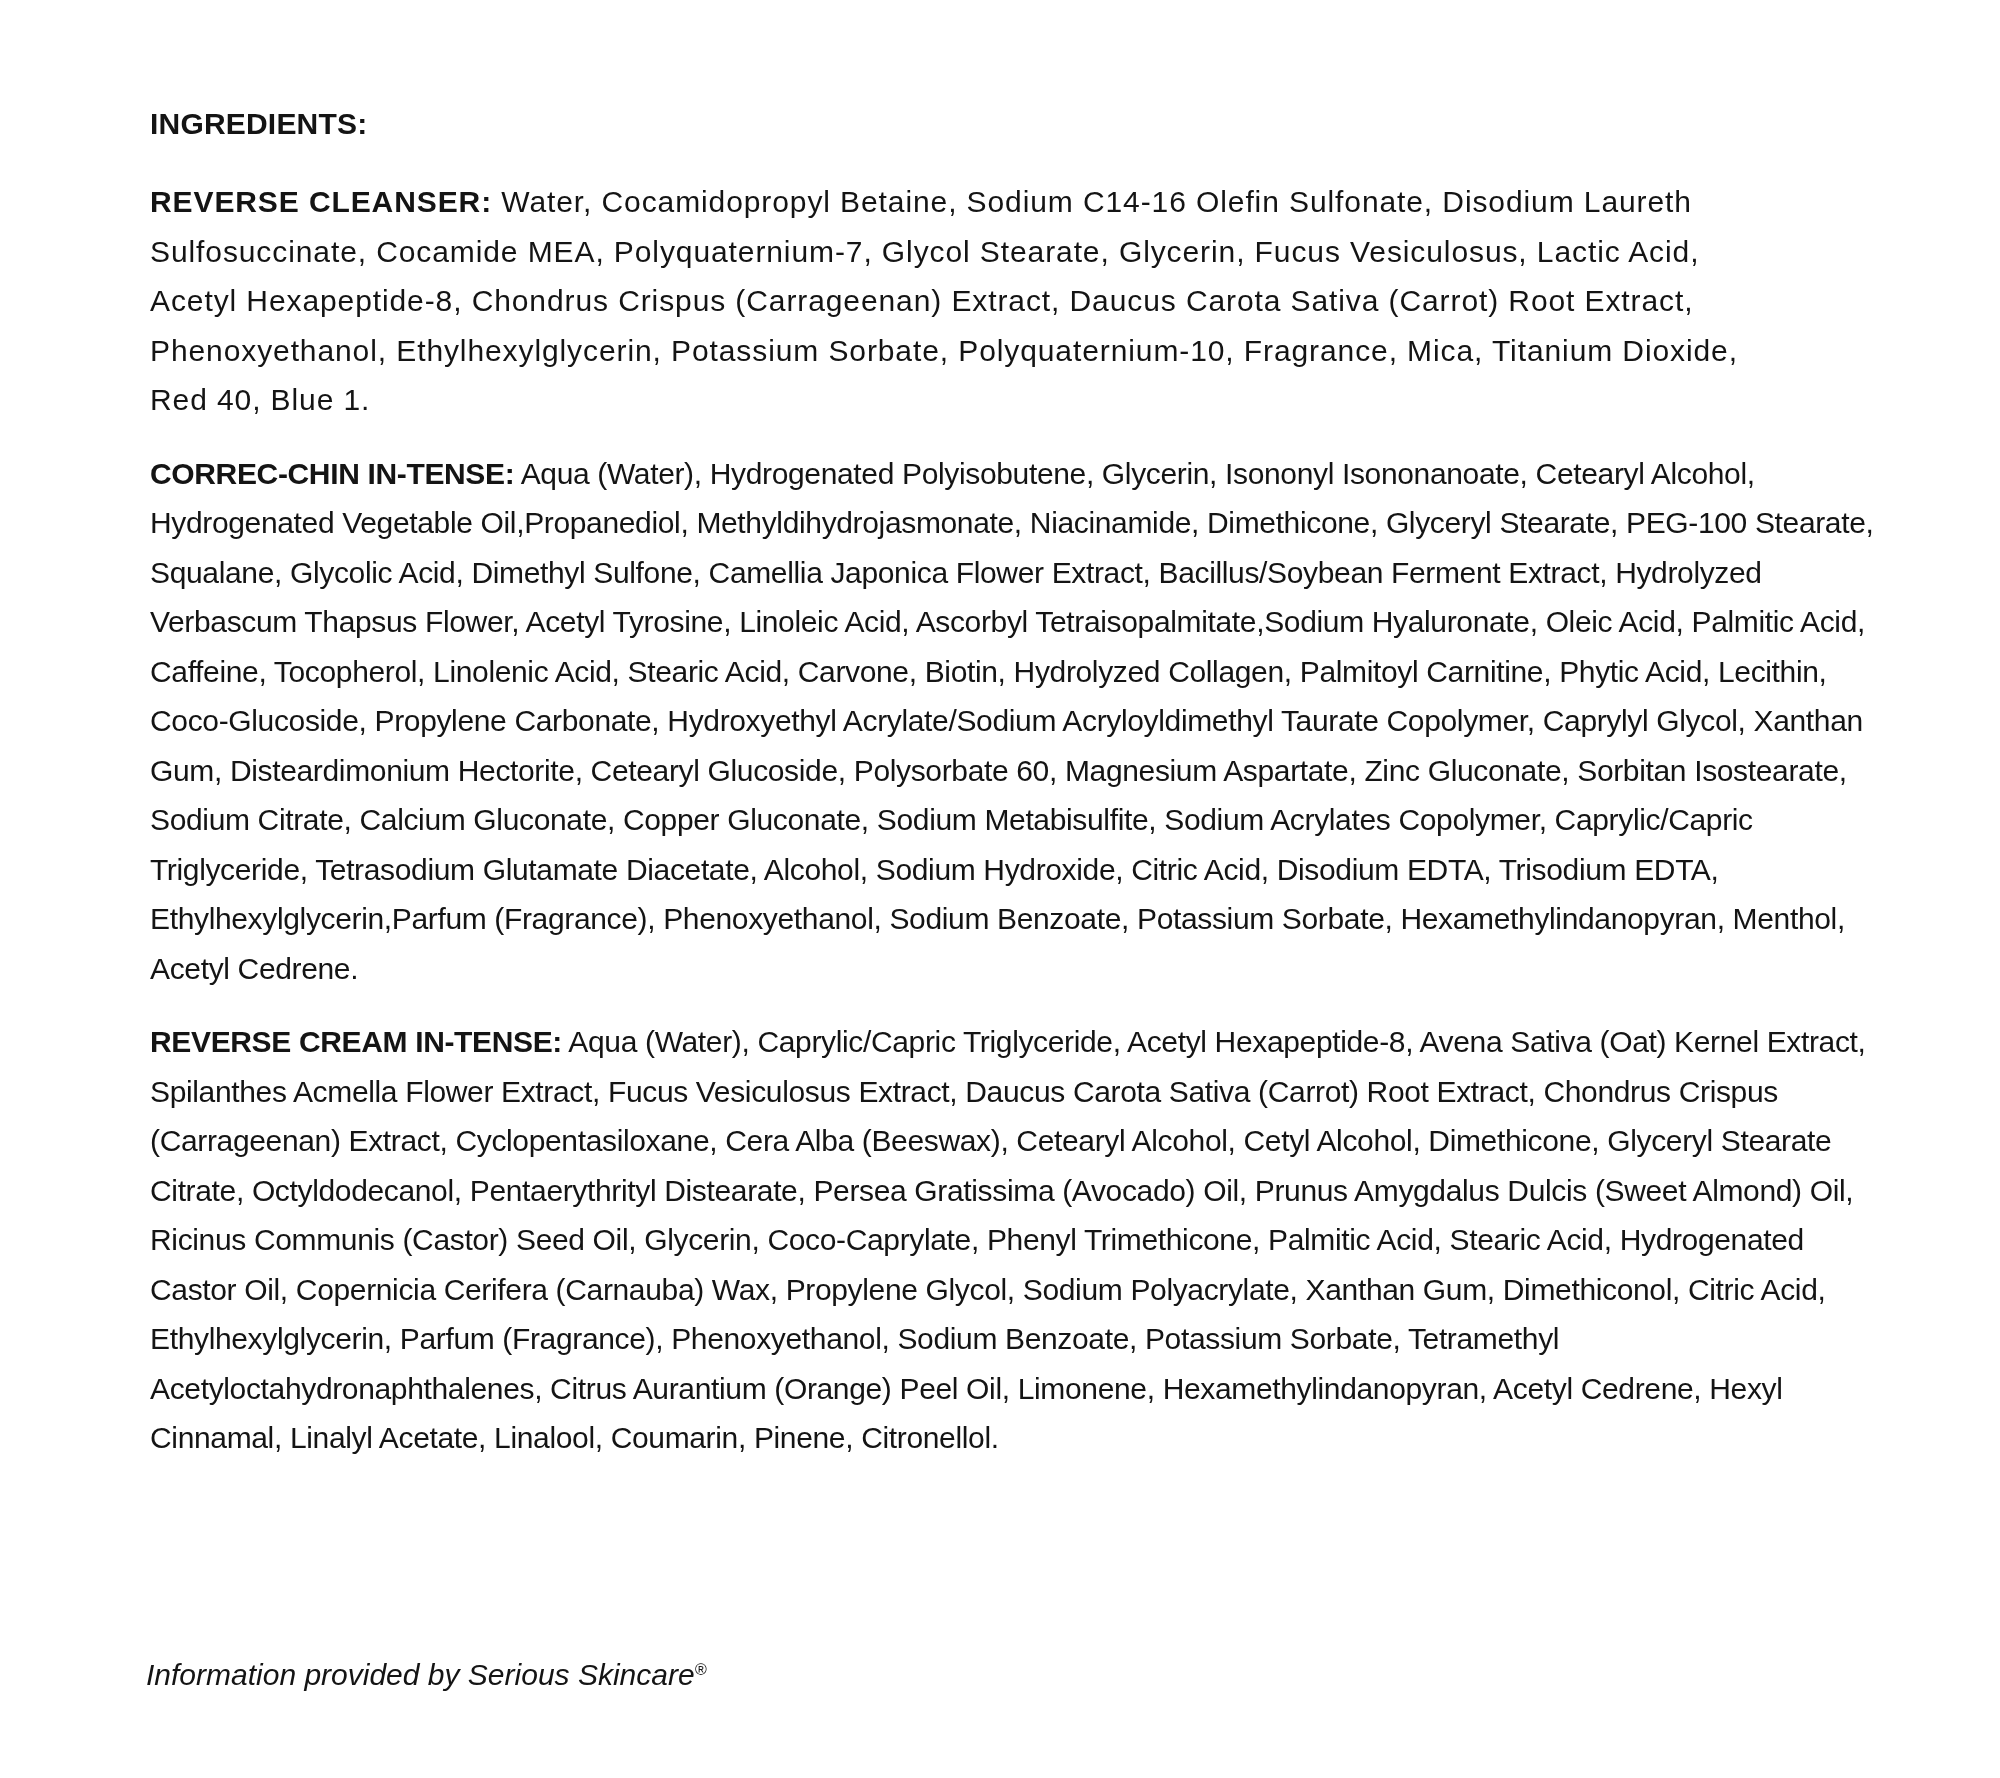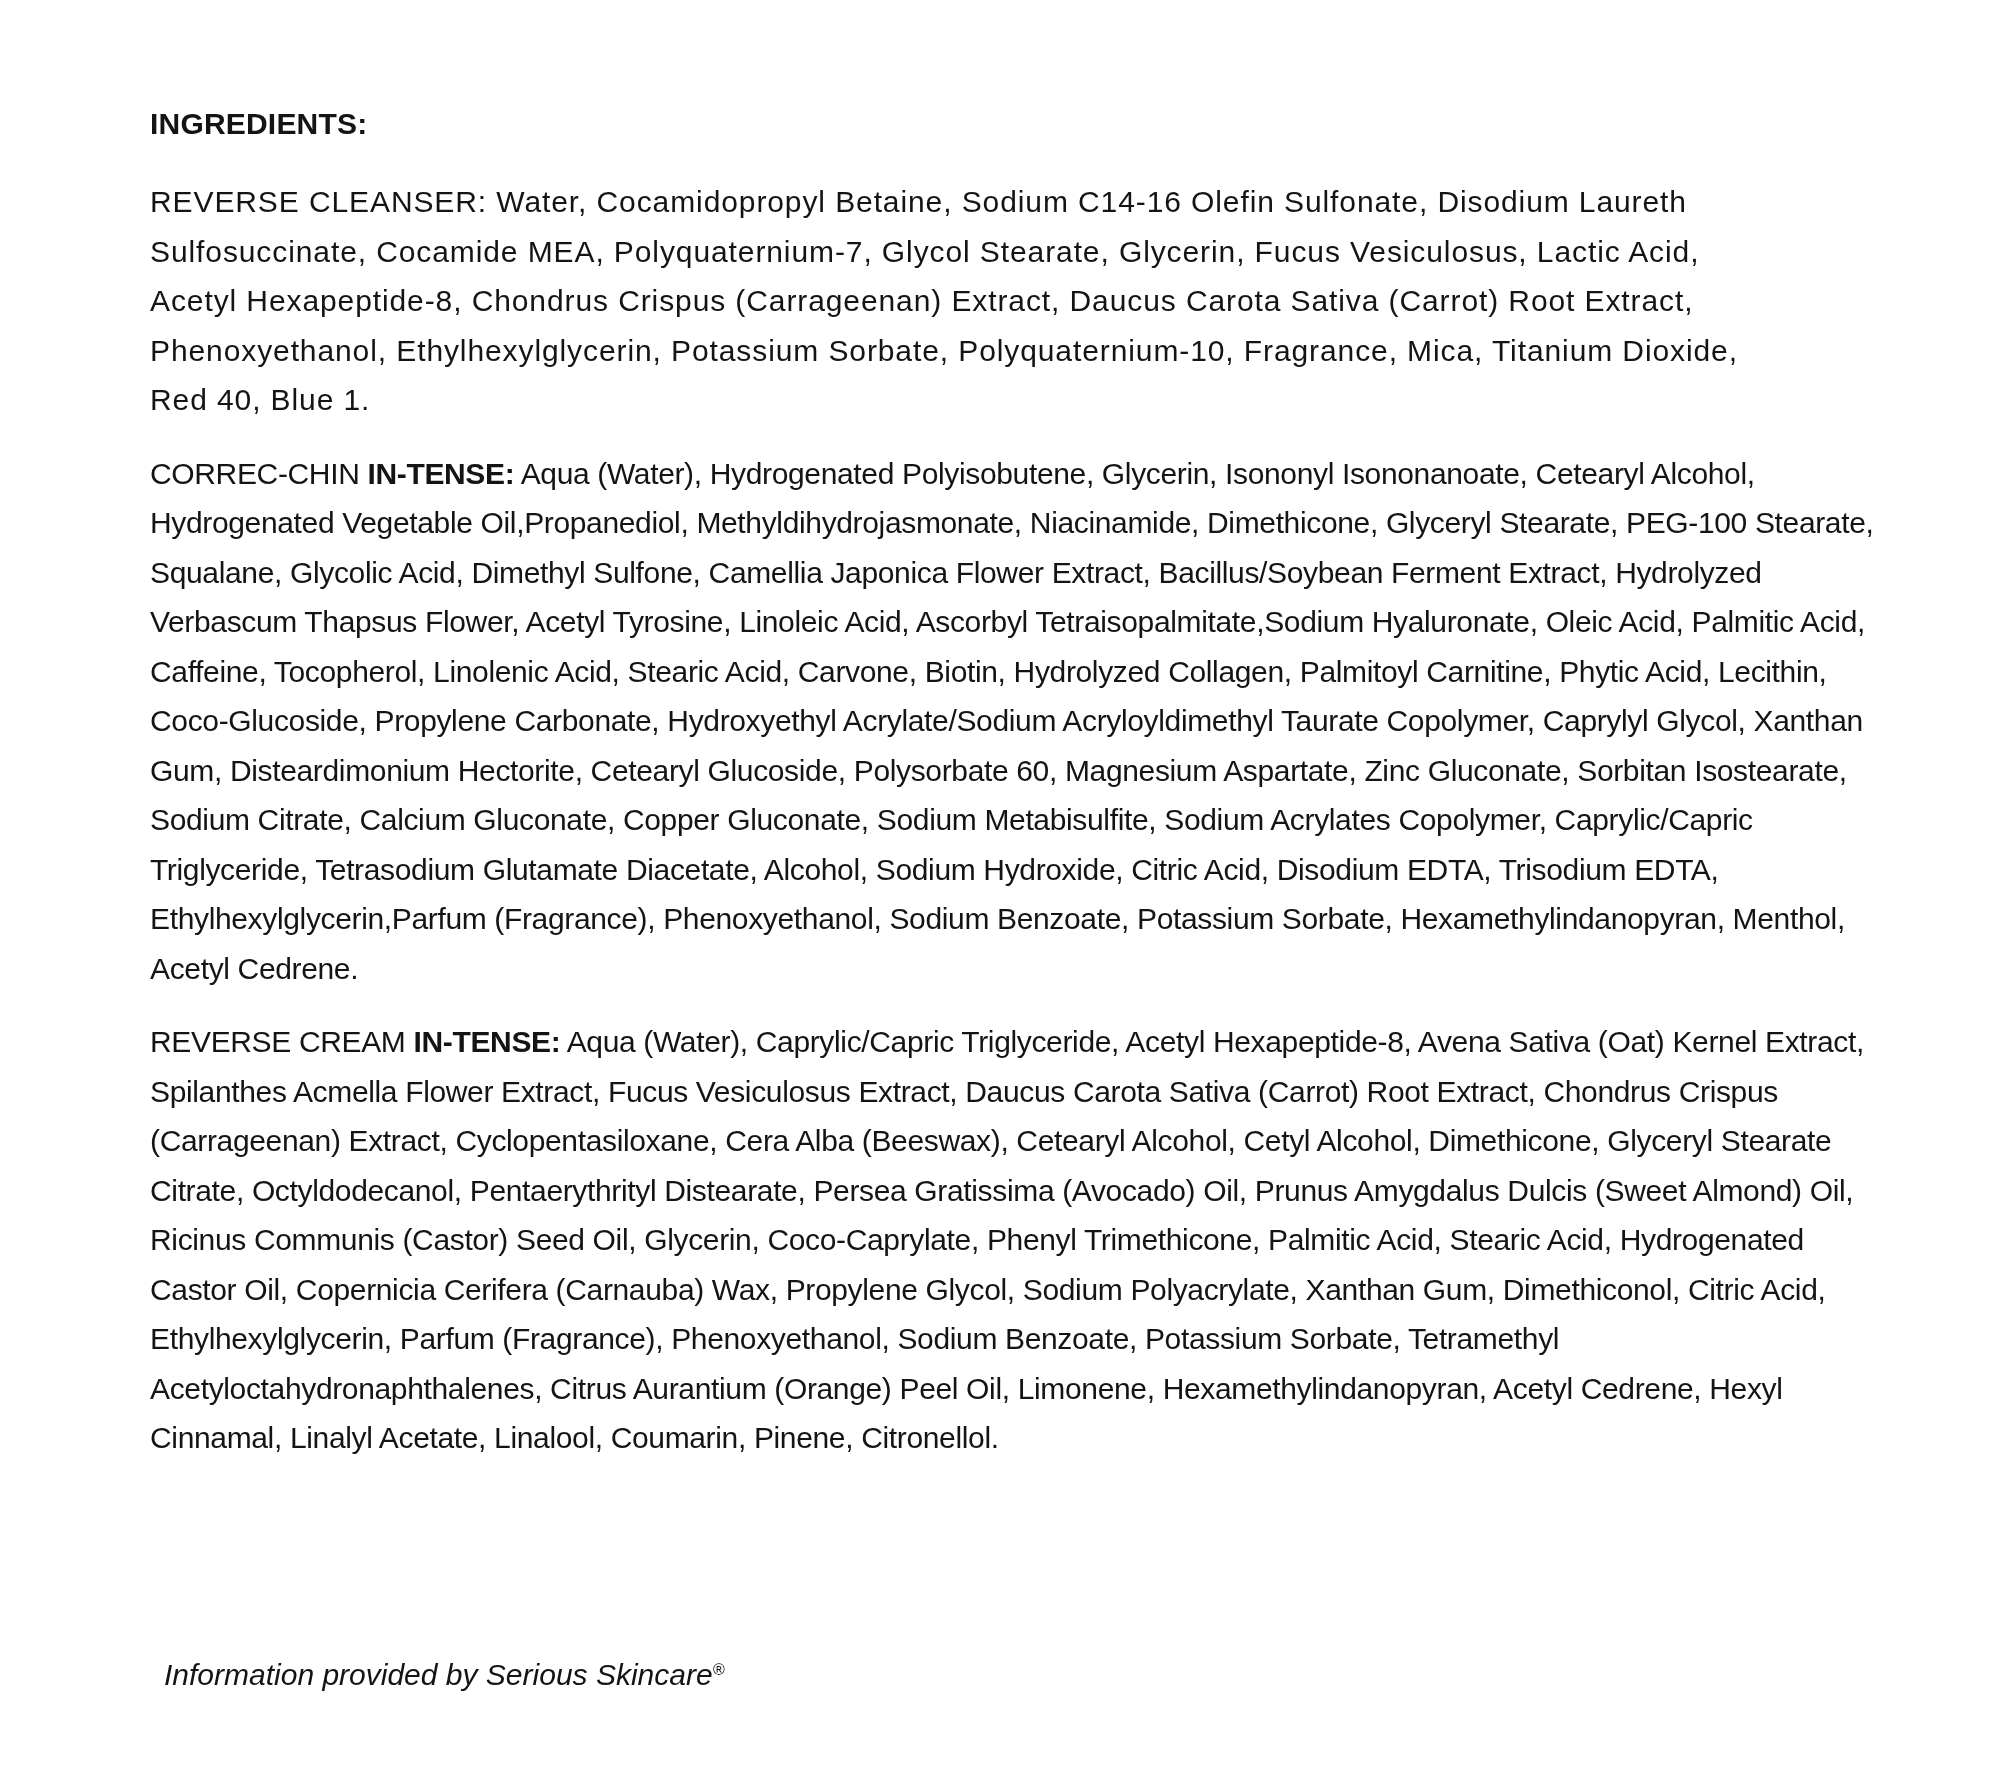--- a/index.html
+++ b/index.html
@@ -36,29 +36,29 @@
     }
     .section.first {
       letter-spacing: 0.9px;
       width: 1620px;
     }
     .section.condensed {
       letter-spacing: -0.35px;
       width: 1725px;
     }
     .section .label {
-      font-weight: normal;
+      font-weight: bold;
       margin-top: 28px;
     }
     .section .label-italic {
       font-weight: bold;
     }
     .footer {
       position: absolute;
-      left: 164px;
+      left: 146px;
       top: 1650px;
       font-size: 30px;
       font-style: italic;
       line-height: 40px;
     }
     .footer sup {
       font-size: 16px;
       vertical-align: 10px;
     }
   </style>

